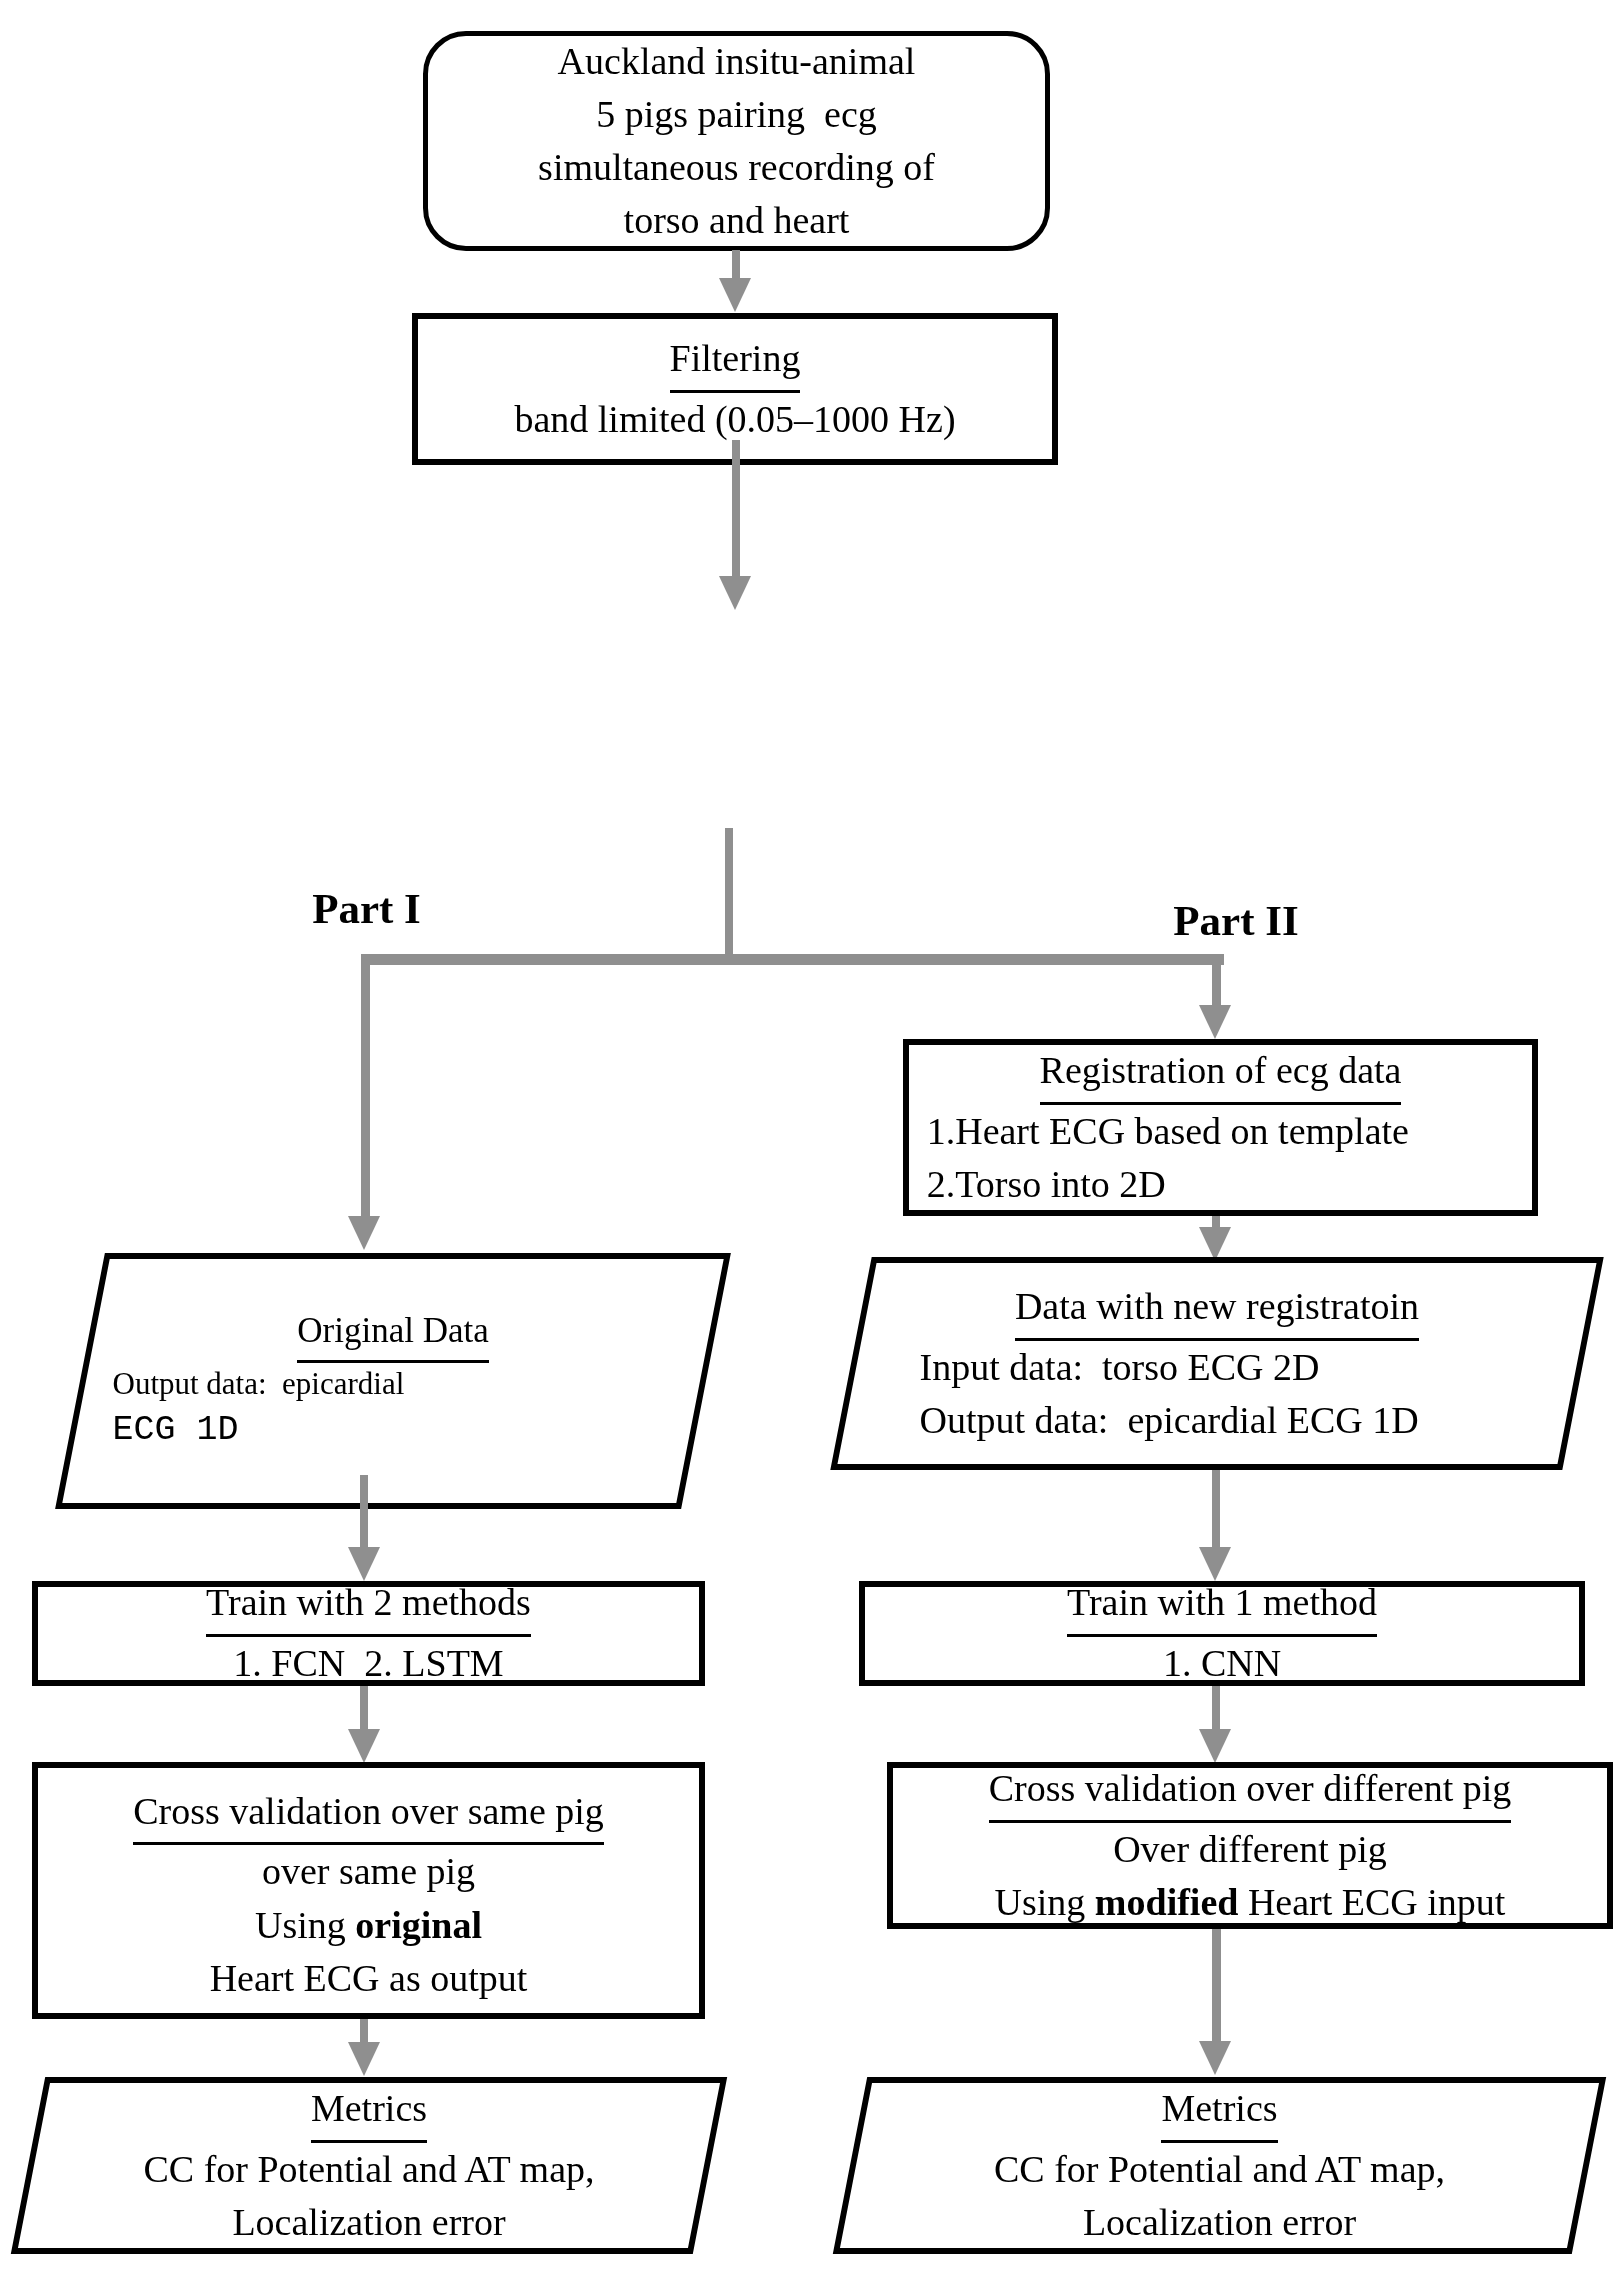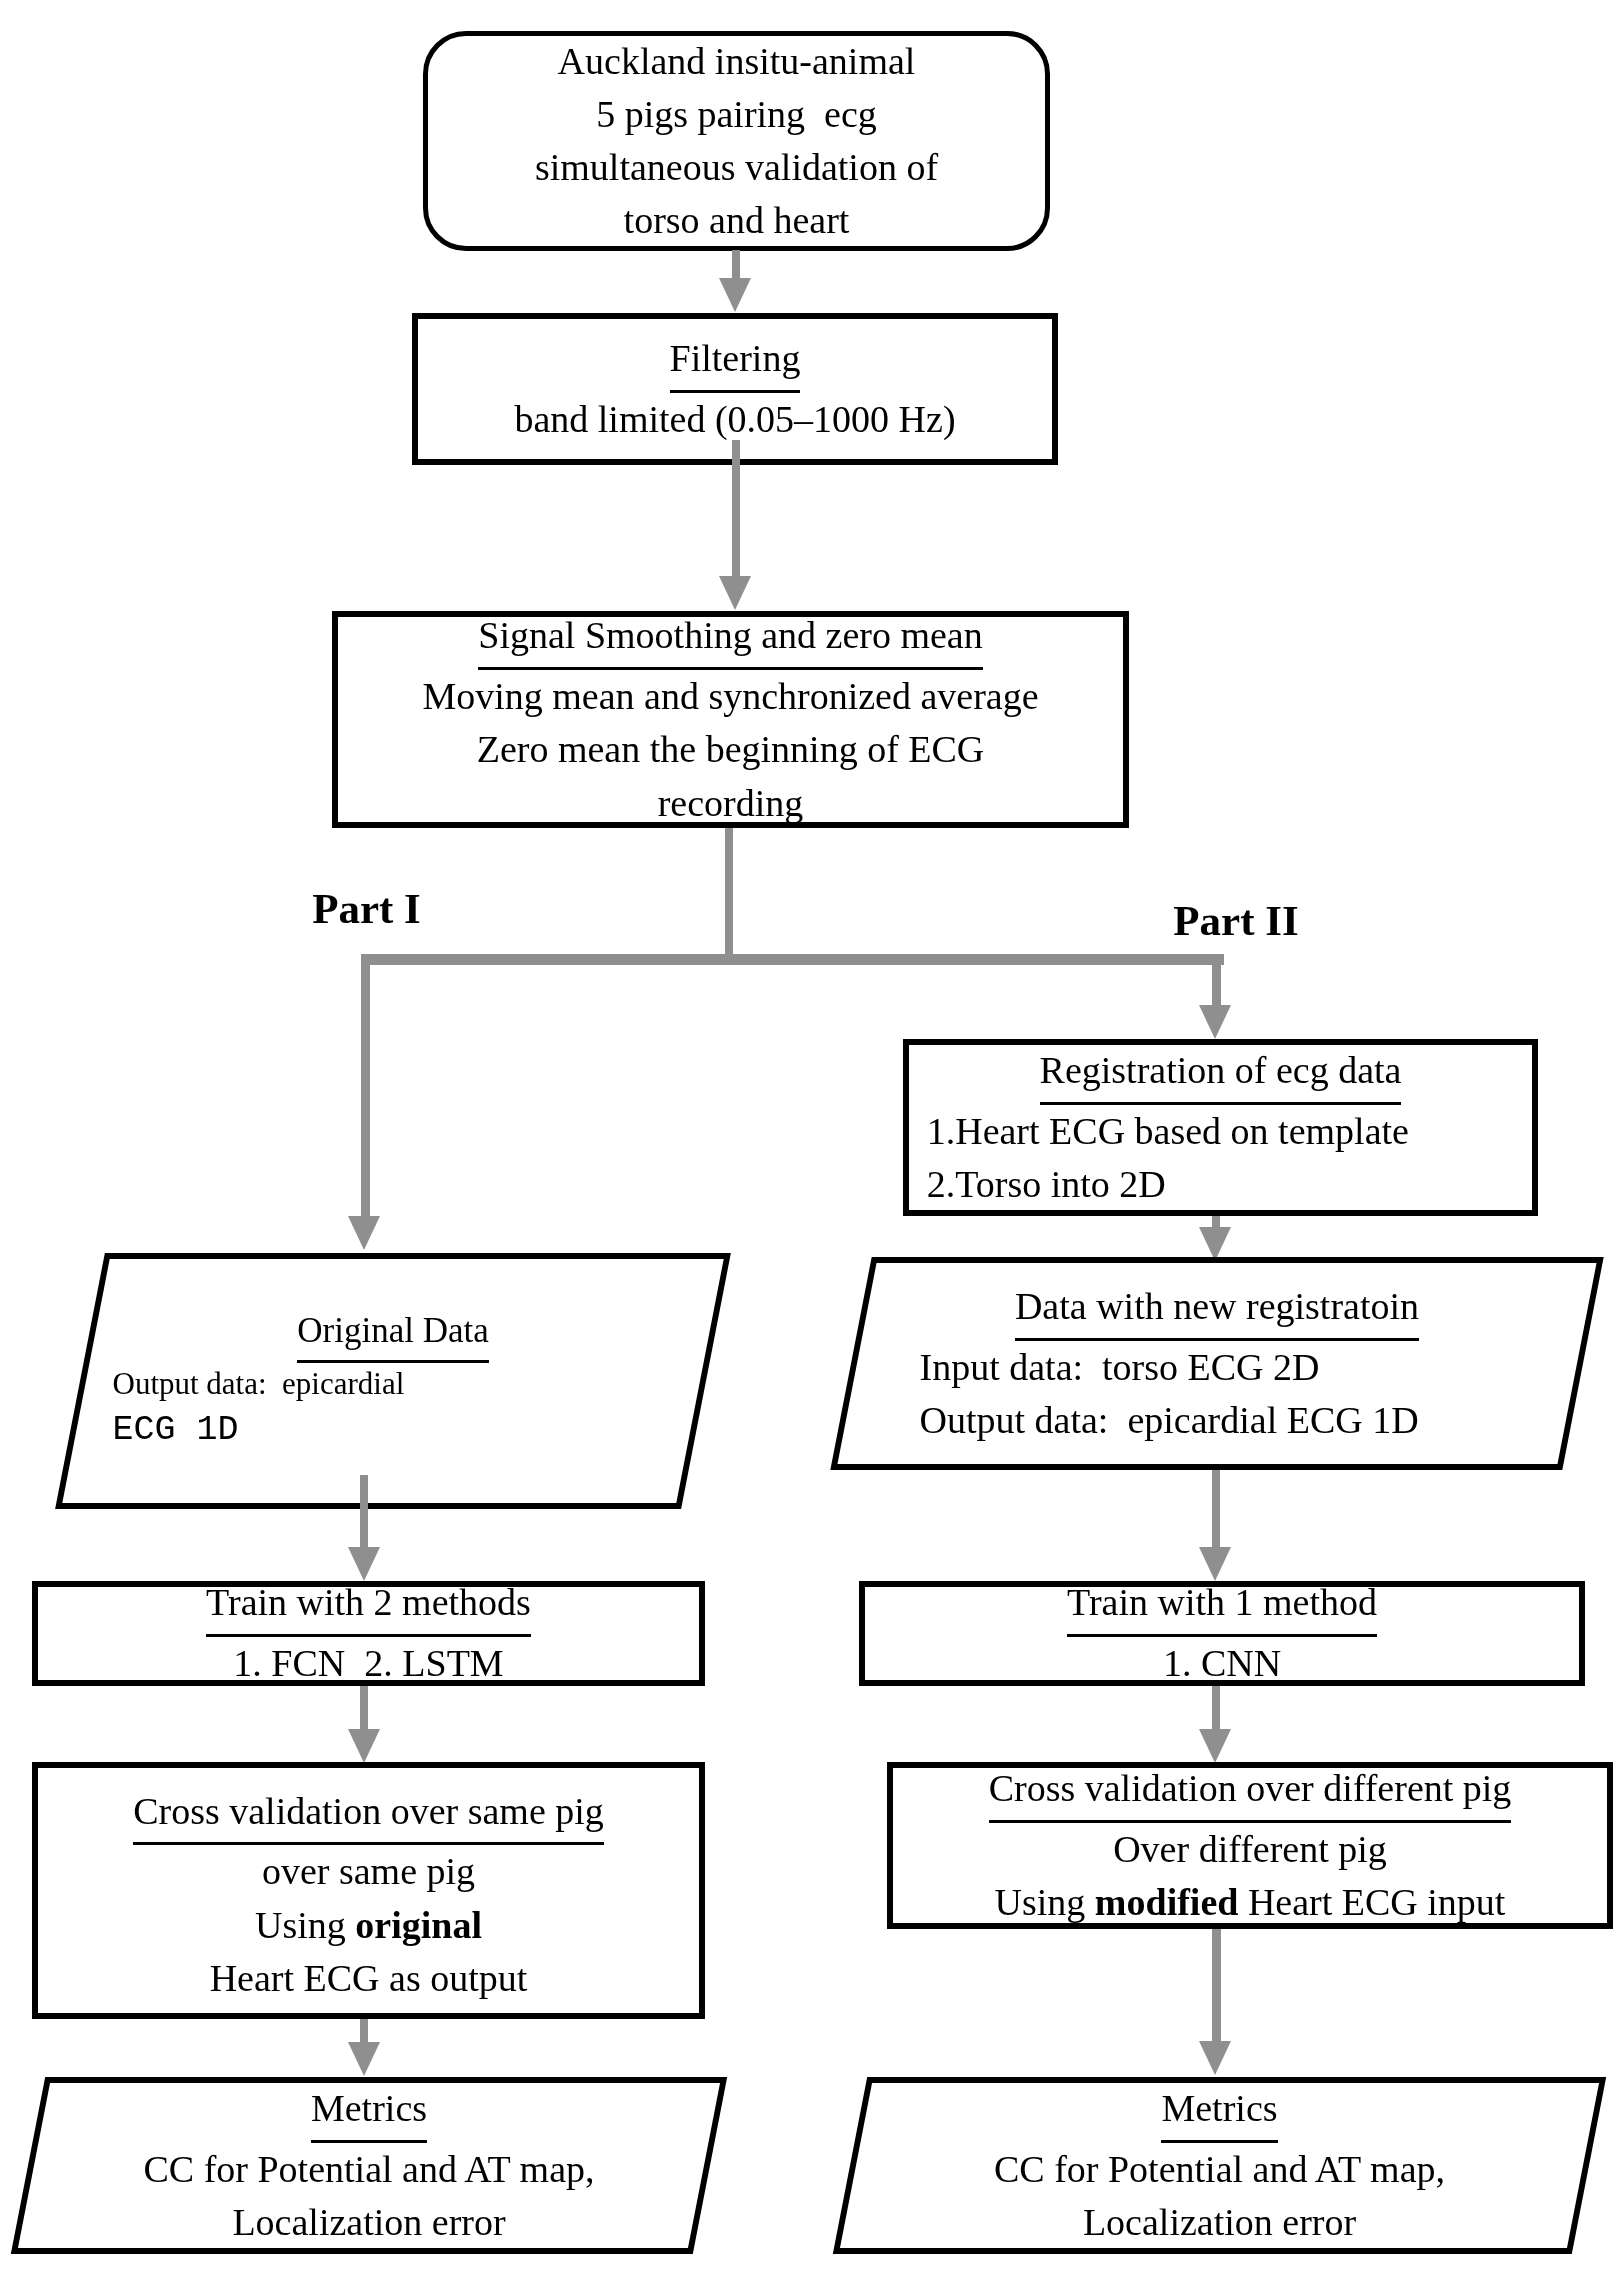--- a/index.html
+++ b/index.html
@@ -83,41 +83,35 @@
   }
 </style>
 </head>
 <body>
 
 <div class="canvas">
 
   <div class="box rounded" style="left:423px; top:31px; width:627px; height:220px;">
     <div class="line">Auckland insitu-animal</div>
     <div class="line">5 pigs pairing  ecg</div>
-    <div class="line">simultaneous validation of</div>
+    <div class="line">simultaneous recording of</div>
     <div class="line">torso and heart</div>
   </div>
 
   <div class="stem" style="left:732px; top:250px; width:7.7px; height:28px;"></div>
   <div class="head" style="left:719px; top:278px;"></div>
 
   <div class="box" style="left:412px; top:313px; width:646px; height:152px;">
     <div class="line"><span class="u">Filtering</span></div>
     <div class="line">band limited (0.05–1000 Hz)</div>
   </div>
 
   <div class="stem" style="left:732px; top:440px; width:7.7px; height:137px;"></div>
   <div class="head" style="left:719px; top:576px;"></div>
 
-  <div class="box" style="left:332px; top:611px; width:797px; height:217px;">
-    <div class="line"><span class="u">Signal Smoothing and zero mean</span></div>
-    <div class="line">Moving mean and synchronized average</div>
-    <div class="line">Zero mean the beginning of ECG</div>
-    <div class="line">recording</div>
-  </div>
 
   <div class="stem" style="left:725px; top:828px; width:7.7px; height:129px;"></div>
   <div class="stem" style="left:361px; top:954px; width:863px; height:10.6px;"></div>
 
   <div class="plabel" style="left:266px; top:884px; width:201px;">Part I</div>
   <div class="plabel" style="left:1124px; top:884px; width:224px;margin-top:12px;">Part II</div>
 
   <div class="stem" style="left:361px; top:962px; width:8.9px; height:255px;"></div>
   <div class="head" style="left:348px; top:1216px;"></div>
 

